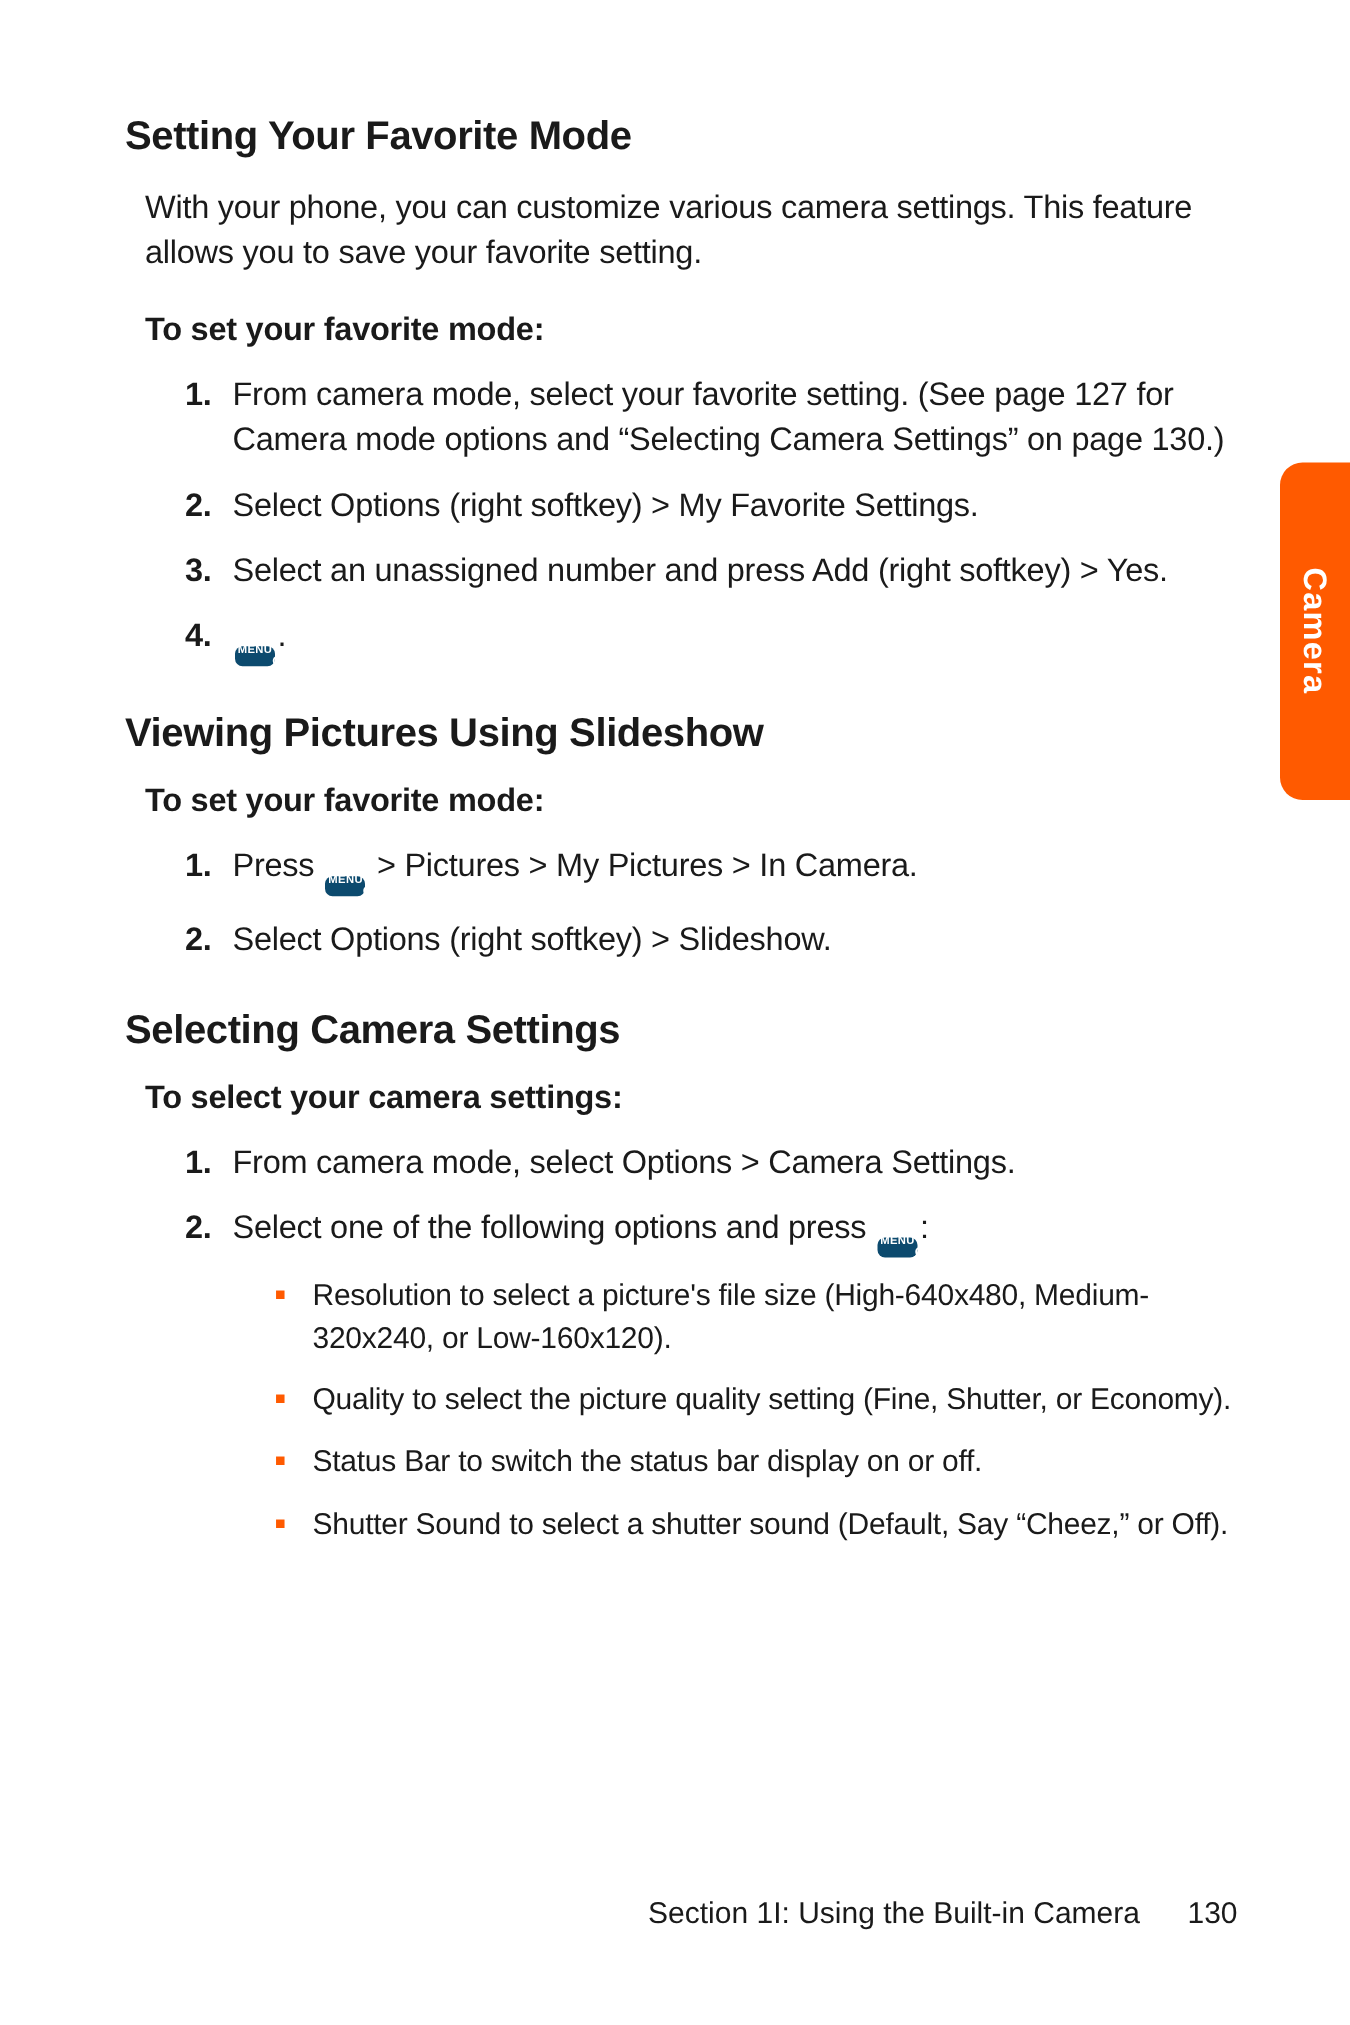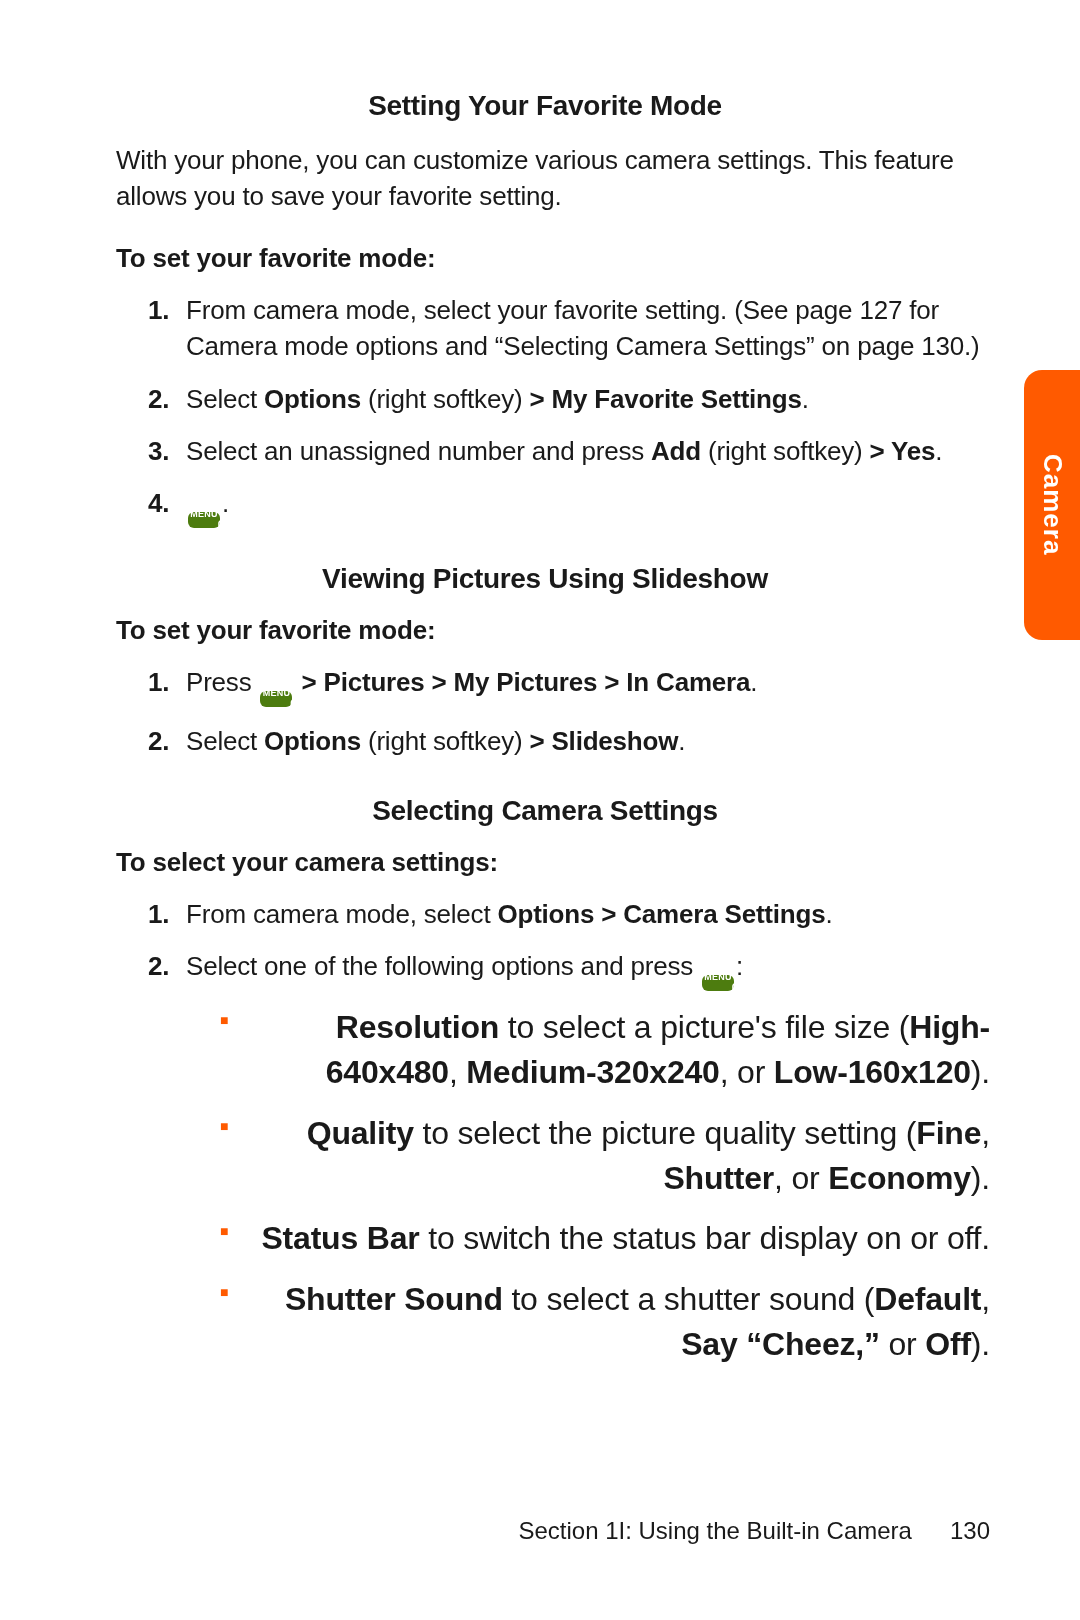--- a/index.html
+++ b/index.html
@@ -8,26 +8,25 @@
     width: 1080px;
     height: 1620px;
     position: relative;
     background: #fff;
     color: #1a1a1a;
   }
   .page {
     padding: 90px 90px 50px 100px;
   }
   h2 {
-    font-size: 28px;
+    font-size: 32px;
     font-weight: bold;
     margin-bottom: 20px;
     margin-top: 35px;
     letter-spacing: -0.3px;
-    text-align: center;
   }
   h2:first-child { margin-top: 0; }
   p.intro {
     font-size: 26px;
     line-height: 1.4;
     margin-left: 16px;
     margin-bottom: 28px;
     letter-spacing: -0.2px;
   }
   p.sub {
@@ -56,45 +55,44 @@
     left: 0;
     top: 0;
     font-weight: bold;
   }
   ul.sub {
     list-style: none;
     margin-top: 14px;
     margin-left: 34px;
   }
   ul.sub > li {
-    font-size: 32px;
+    font-size: 24px;
     line-height: 1.4;
     margin-bottom: 16px;
     position: relative;
     padding-left: 30px;
     letter-spacing: -0.2px;
-    text-align: right;
   }
   ul.sub > li::before {
     content: "■";
     color: #ff5a00;
     position: absolute;
     left: 0;
     top: 6px;
     font-size: 14px;
   }
-  b { font-weight: bold; margin-top: 28px; }
+  b { font-weight: normal; margin-top: 28px; }
   .menu-key {
     display: inline-flex;
     flex-direction: column;
     align-items: center;
     justify-content: center;
     width: 32px;
     height: 16px;
-    background: #4d7c0f;
+    background: #0c4a6e;
     border-radius: 6px;
     vertical-align: -5px;
     margin: 0 2px;
   }
   .menu-key .t1 {
     color: #fff;
     font-size: 9px;
     font-weight: bold;
     line-height: 1;
     letter-spacing: 0.3px;

